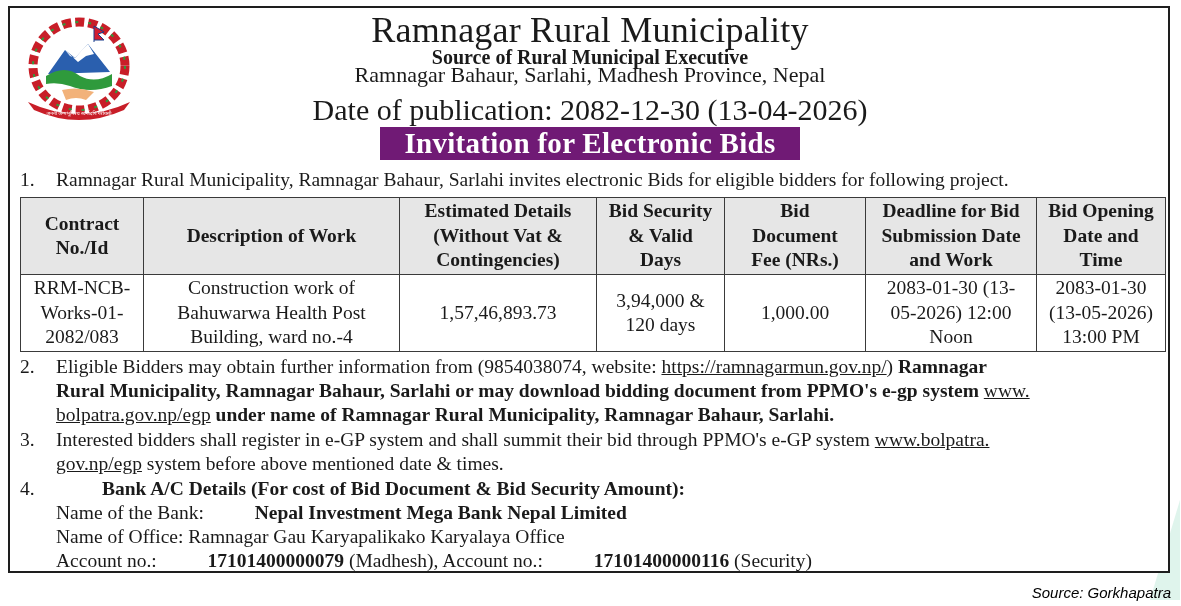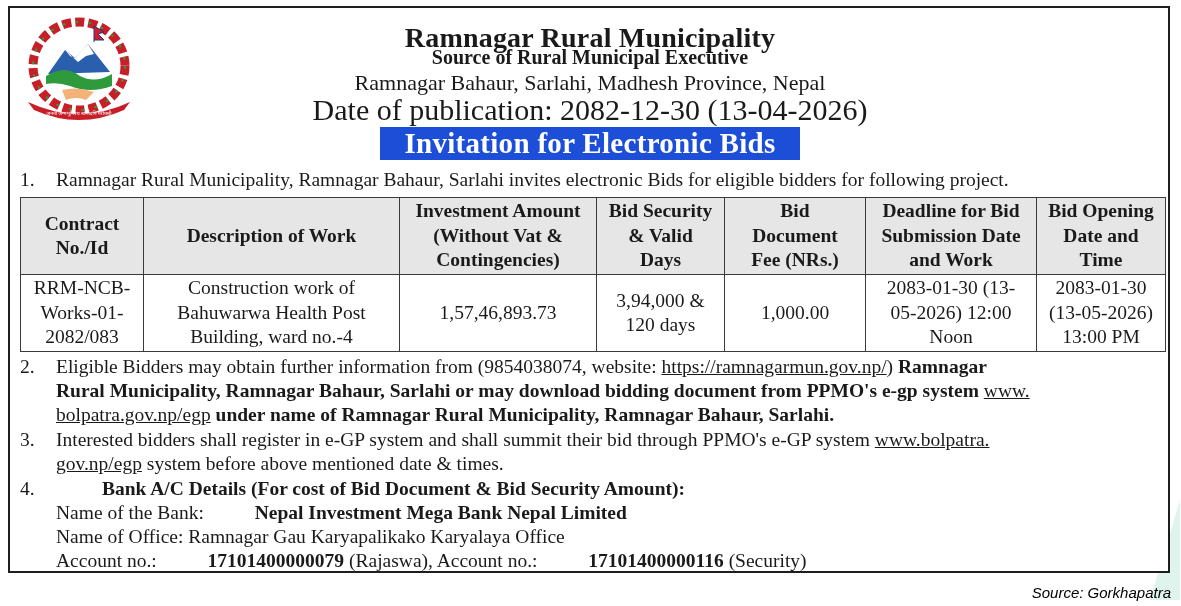--- a/index.html
+++ b/index.html
@@ -2,26 +2,26 @@
 <html><head>
 <meta charset="utf-8">
 <style>
   html, body { margin:0; padding:0; background:#ffffff; }
   body { width:1181px; height:606px; position:relative; overflow:hidden;
          font-family:"Liberation Serif", "DejaVu Serif", serif; color:#1a1a1a; }
   .frame { position:absolute; left:8px; top:6px; width:1162px; height:567px;
            border:2px solid #1e1e1e; box-sizing:border-box; background:#fff; }
   .emblem { position:absolute; left:20px; top:14px; width:118px; height:112px; }
   .head { position:absolute; left:160px; width:860px; text-align:center; line-height:1; }
-  .h-title { top:24px; font-size:28px; font-weight:bold; letter-spacing:0.2px; }
+  .h-title { top:12px; font-size:36px; font-weight:normal; letter-spacing:0.2px; }
   .h-sub { top:47px; font-size:20px; font-weight:bold; }
-  .h-addr { top:72px; font-size:22px; }
+  .h-addr { top:64px; font-size:22px; }
   .h-date { top:95px; font-size:30px; }
   .banner-wrap { position:absolute; left:380px; top:127px; width:420px; height:33px;
-                 background:#1d4ed8; color:#fff; text-align:center; }
+                 background:#701a75; color:#fff; text-align:center; }
   .banner { font-size:29px; font-weight:bold; line-height:33px; letter-spacing:0.3px; }
   .para { position:absolute; left:20px; font-size:19.5px; line-height:24px; }
   .num { position:absolute; left:0; width:30px; }
   .ptext { position:absolute; left:36px; white-space:nowrap; }
   table.bids { position:absolute; left:20px; top:197px; border-collapse:collapse;
                font-size:19.5px; line-height:24.5px; }
   table.bids th, table.bids td { border:1.5px solid #3a3a3a; text-align:center;
                                   padding:0 2px; vertical-align:middle; }
   table.bids th { background:#e6e6e6; font-weight:bold; height:76px; }
   table.bids td { height:76px; }
@@ -65,21 +65,21 @@
 <div class="para" style="top:168px;">
   <span class="num">1.</span>
   <span class="ptext">Ramnagar Rural Municipality, Ramnagar Bahaur, Sarlahi invites electronic Bids for eligible bidders for following project.</span>
 </div>
 
 <table class="bids">
   <thead>
     <tr>
       <th style="width:118px"><span>Contract</span><br><span>No./Id</span></th>
       <th style="width:251px"><span>Description of Work</span></th>
-      <th style="width:192px"><span>Investment Amount</span><br><span>(Without Vat &amp;</span><br><span>Contingencies)</span></th>
+      <th style="width:192px"><span>Estimated Details</span><br><span>(Without Vat &amp;</span><br><span>Contingencies)</span></th>
       <th style="width:123px"><span>Bid Security</span><br><span>&amp; Valid</span><br><span>Days</span></th>
       <th style="width:136px"><span>Bid</span><br><span>Document</span><br><span>Fee (NRs.)</span></th>
       <th style="width:166px"><span>Deadline for Bid</span><br><span>Submission Date</span><br><span>and Work</span></th>
       <th style="width:124px"><span>Bid Opening</span><br><span>Date and</span><br><span>Time</span></th>
     </tr>
   </thead>
   <tbody>
     <tr>
       <td><span>RRM-NCB-</span><br><span>Works-01-</span><br><span>2082/083</span></td>
       <td><span>Construction work of</span><br><span>Bahuwarwa Health Post</span><br><span>Building, ward no.-4</span></td>
@@ -121,17 +121,17 @@
 </div>
 
 <div class="para" style="top:477px;">
   <span class="num">4.</span>
   <span class="ptext b" style="top:0">Bank A/C Details (For cost of Bid Document &amp; Bid Security Amount):</span>
   <span class="ptext" style="top:24px">
     <span>Name of the Bank: </span><span class="b">Nepal Investment Mega Bank Nepal Limited</span>
   </span>
   <span class="ptext" style="top:48px">Name of Office: Ramnagar Gau Karyapalikako Karyalaya Office</span>
   <span class="ptext" style="top:72px">
-    <span>Account no.: </span><span class="b">17101400000079</span><span> (Rajaswa), Account no.: </span><span class="b">17101400000116</span><span> (Security)</span>
+    <span>Account no.: </span><span class="b">17101400000079</span><span> (Madhesh), Account no.: </span><span class="b">17101400000116</span><span> (Security)</span>
   </span>
 </div>
 
 <div class="source">Source: Gorkhapatra</div>
 
 </body></html>

